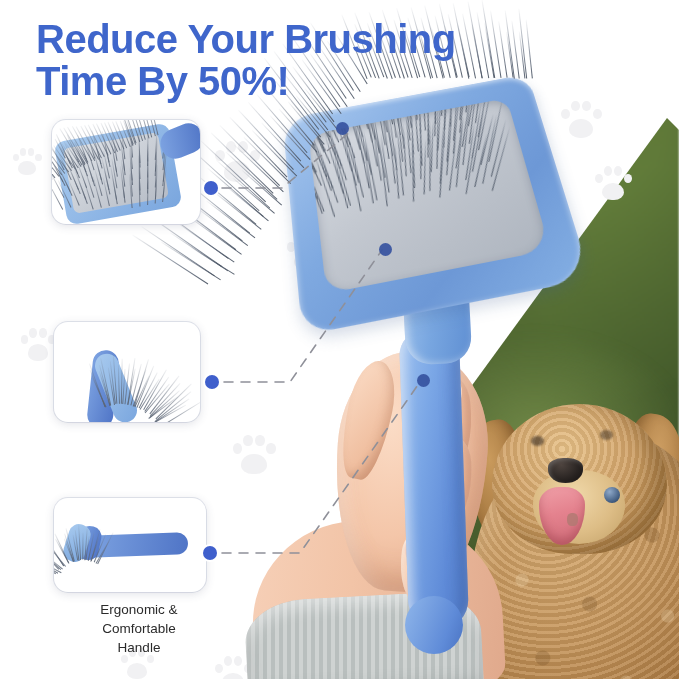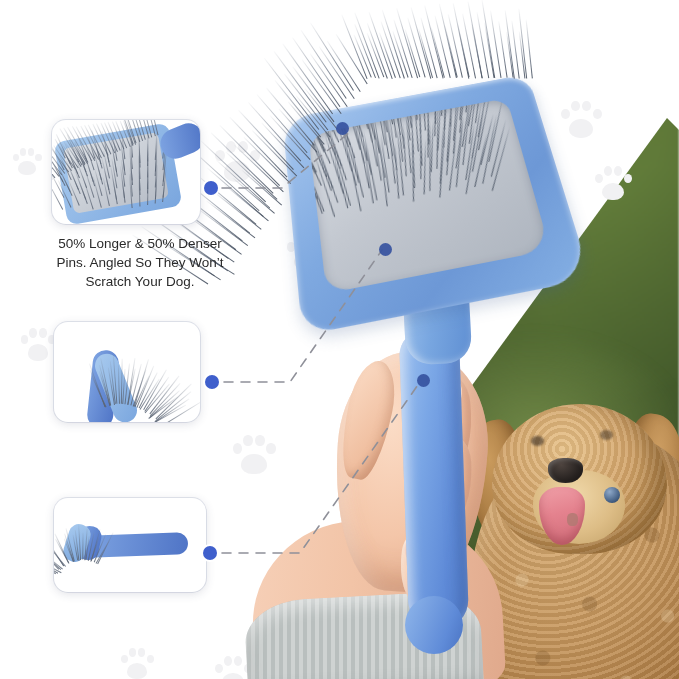--- a/index.html
+++ b/index.html
@@ -603,20 +603,22 @@
         <i style="left:246.9230769230769px;top:17.384615384615383px;height:57px;transform:rotate(-8.461538461538462deg) translateY(-57px);"></i>
         <i style="left:250.76923076923077px;top:17.48717948717949px;height:46px;transform:rotate(-8.051282051282051deg) translateY(-46px);"></i>
         <i style="left:254.6153846153846px;top:17.58974358974359px;height:69px;transform:rotate(-7.6410256410256405deg) translateY(-69px);"></i>
         <i style="left:258.46153846153845px;top:17.692307692307693px;height:58px;transform:rotate(-7.23076923076923deg) translateY(-58px);"></i>
         <i style="left:262.30769230769226px;top:17.794871794871796px;height:47px;transform:rotate(-6.820512820512821deg) translateY(-47px);"></i>
         <i style="left:266.1538461538462px;top:17.897435897435898px;height:70px;transform:rotate(-6.410256410256411deg) translateY(-70px);"></i>
         <i style="left:270px;top:18px;height:59px;transform:rotate(-6deg) translateY(-59px);"></i>
       </div>
   </div>
 
+  <div class="headline">Reduce Your Brushing
+Time By 50%!</div>
 
   <div class="card c1">
     <div class="t-frame" style="left:8px;top:12px;width:116px;height:84px;transform:rotate(-10deg);"></div>
     <div class="t-pad" style="left:16px;top:20px;width:96px;height:66px;transform:rotate(-10deg);"></div>
     <div class="t-pins" id="tp1" style="left:0;top:0;width:148px;height:104px;">
         <i style="left:22.8px;top:51.15555555555555px;height:37px;transform:rotate(-39.333333333333336deg) translateY(-37px);"></i>
         <i style="left:25.2px;top:50.17777777777778px;height:36px;transform:rotate(-38.666666666666664deg) translateY(-36px);"></i>
         <i style="left:27.6px;top:49.2px;height:35px;transform:rotate(-38deg) translateY(-35px);"></i>
         <i style="left:30px;top:48.22222222222222px;height:34px;transform:rotate(-37.333333333333336deg) translateY(-34px);"></i>
         <i style="left:32.4px;top:47.24444444444445px;height:33px;transform:rotate(-36.666666666666664deg) translateY(-33px);"></i>
@@ -810,23 +812,23 @@
         <i style="left:28px;top:62px;height:24.36px;transform:rotate(7.920000000000002deg) translateY(-24.36px);"></i>
         <i style="left:28px;top:62px;height:28.8px;transform:rotate(11.600000000000005deg) translateY(-28.8px);"></i>
         <i style="left:28px;top:62px;height:33.24px;transform:rotate(15.279999999999998deg) translateY(-33.24px);"></i>
         <i style="left:28px;top:62px;height:25.68px;transform:rotate(18.96deg) translateY(-25.68px);"></i>
         <i style="left:28px;top:62px;height:30.12px;transform:rotate(22.64deg) translateY(-30.12px);"></i>
         <i style="left:28px;top:62px;height:34.56px;transform:rotate(26.319999999999993deg) translateY(-34.56px);"></i>
         <i style="left:28px;top:62px;height:27px;transform:rotate(30deg) translateY(-27px);"></i>
       </div>
   </div>
 
-  <div class="cap cap1">50% Longer &amp; 50% Denser
-Pins. Angled So They Won’t
-Scratch Your Dog.</div>
+  <div class="cap cap3">Ergonomic &amp;
+Comfortable
+Handle</div>
 
   <svg class="conn" viewBox="0 0 679 679">
     <path d="M222 188 L282 188 L350 132" fill="none" stroke="#8f9099" stroke-width="1.6" stroke-dasharray="9 8" stroke-linecap="round"></path>
     <path d="M224 382 L290 382 L382 250" fill="none" stroke="#8f9099" stroke-width="1.6" stroke-dasharray="9 8" stroke-linecap="round"></path>
     <path d="M222 553 L300 553 L420 382" fill="none" stroke="#8f9099" stroke-width="1.6" stroke-dasharray="9 8" stroke-linecap="round"></path>
   </svg>
 
   <div class="dot" style="left:204px;top:181px;"></div>
   <div class="dot" style="left:205px;top:375px;"></div>
   <div class="dot" style="left:203px;top:546px;"></div>

